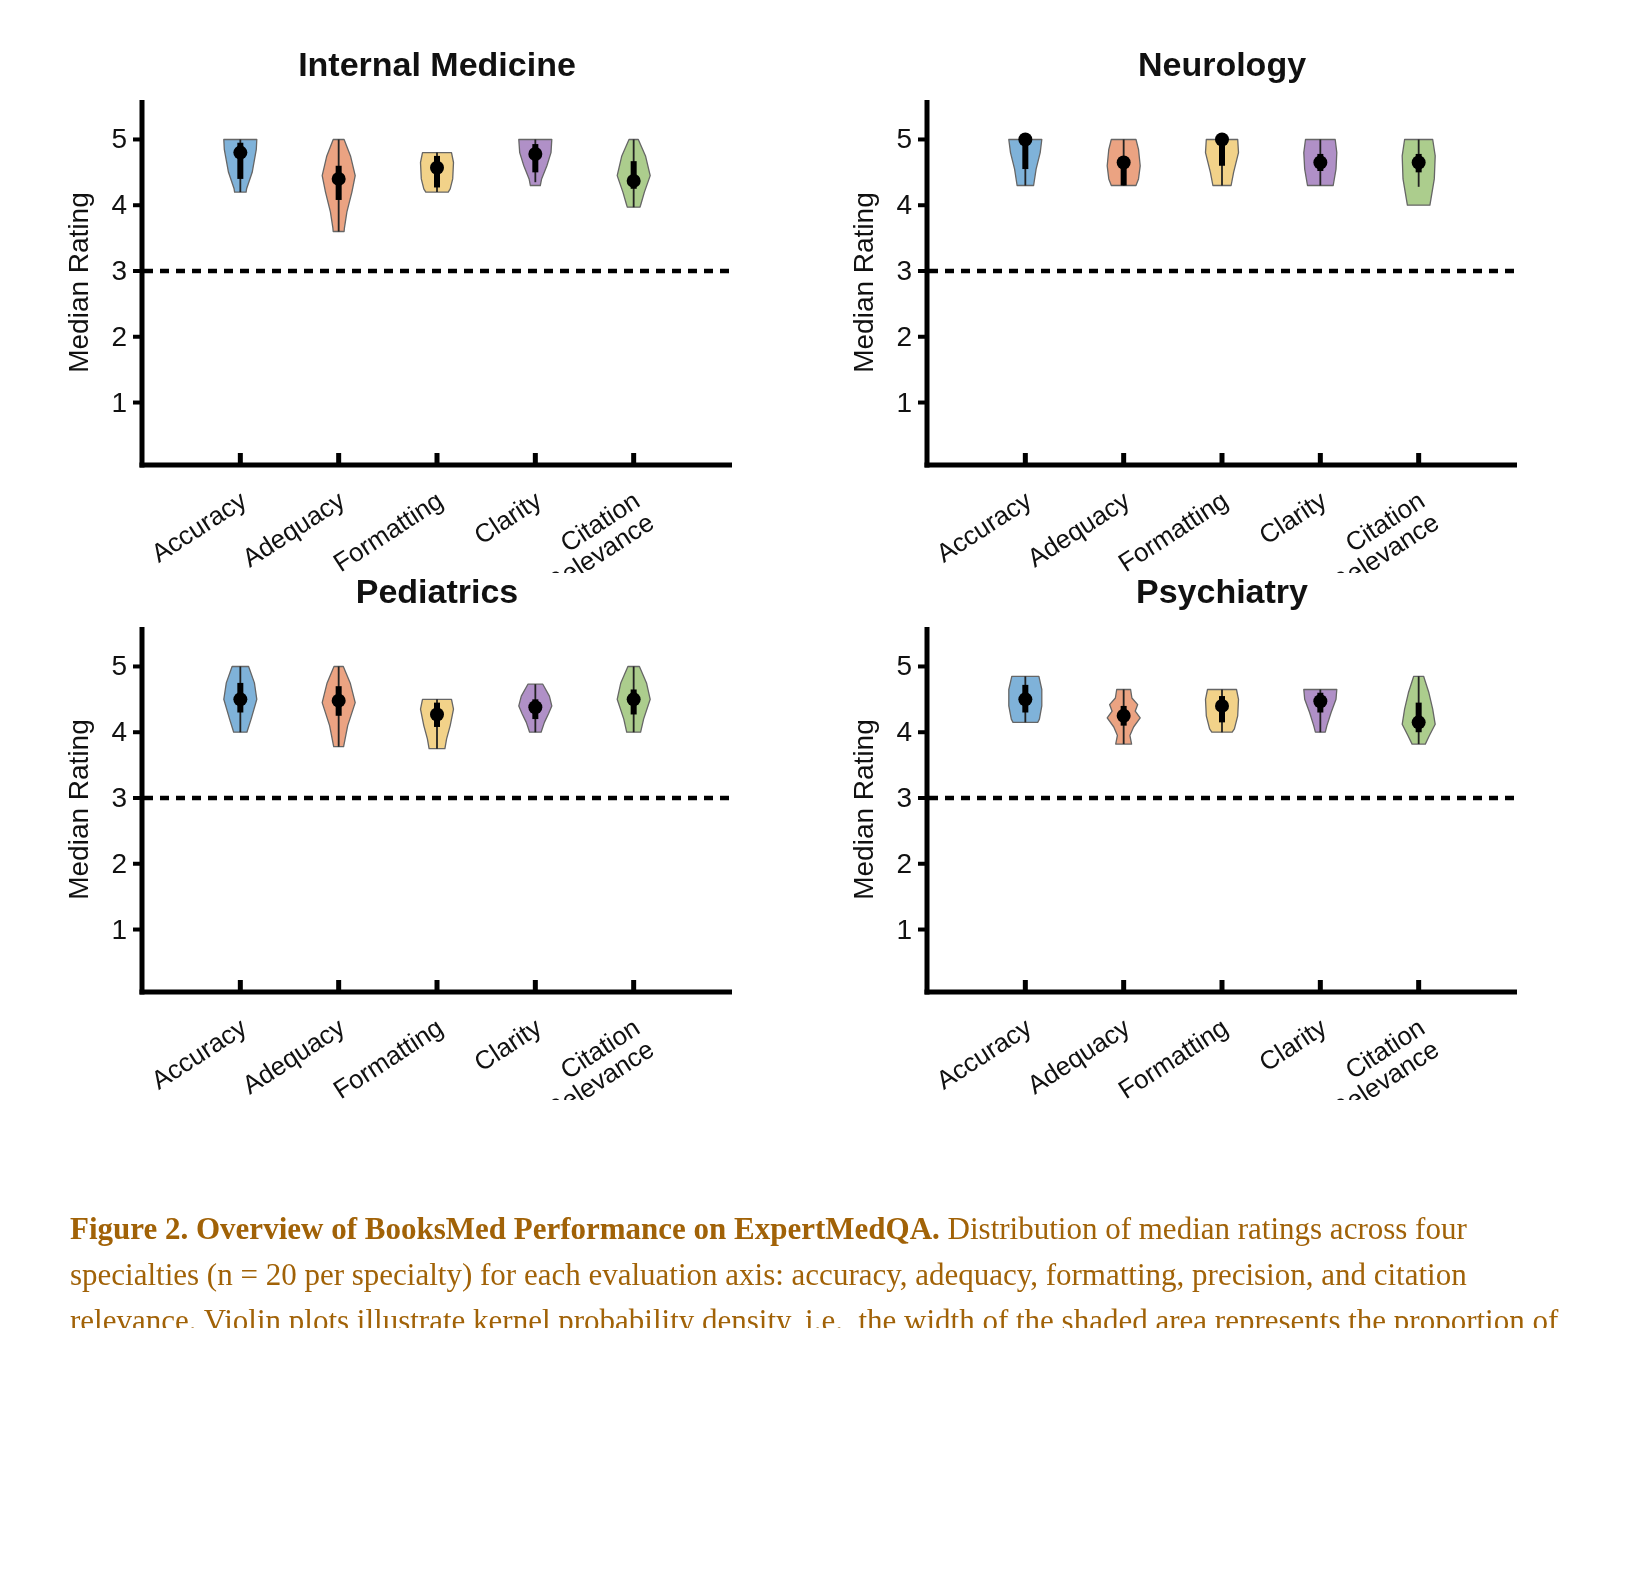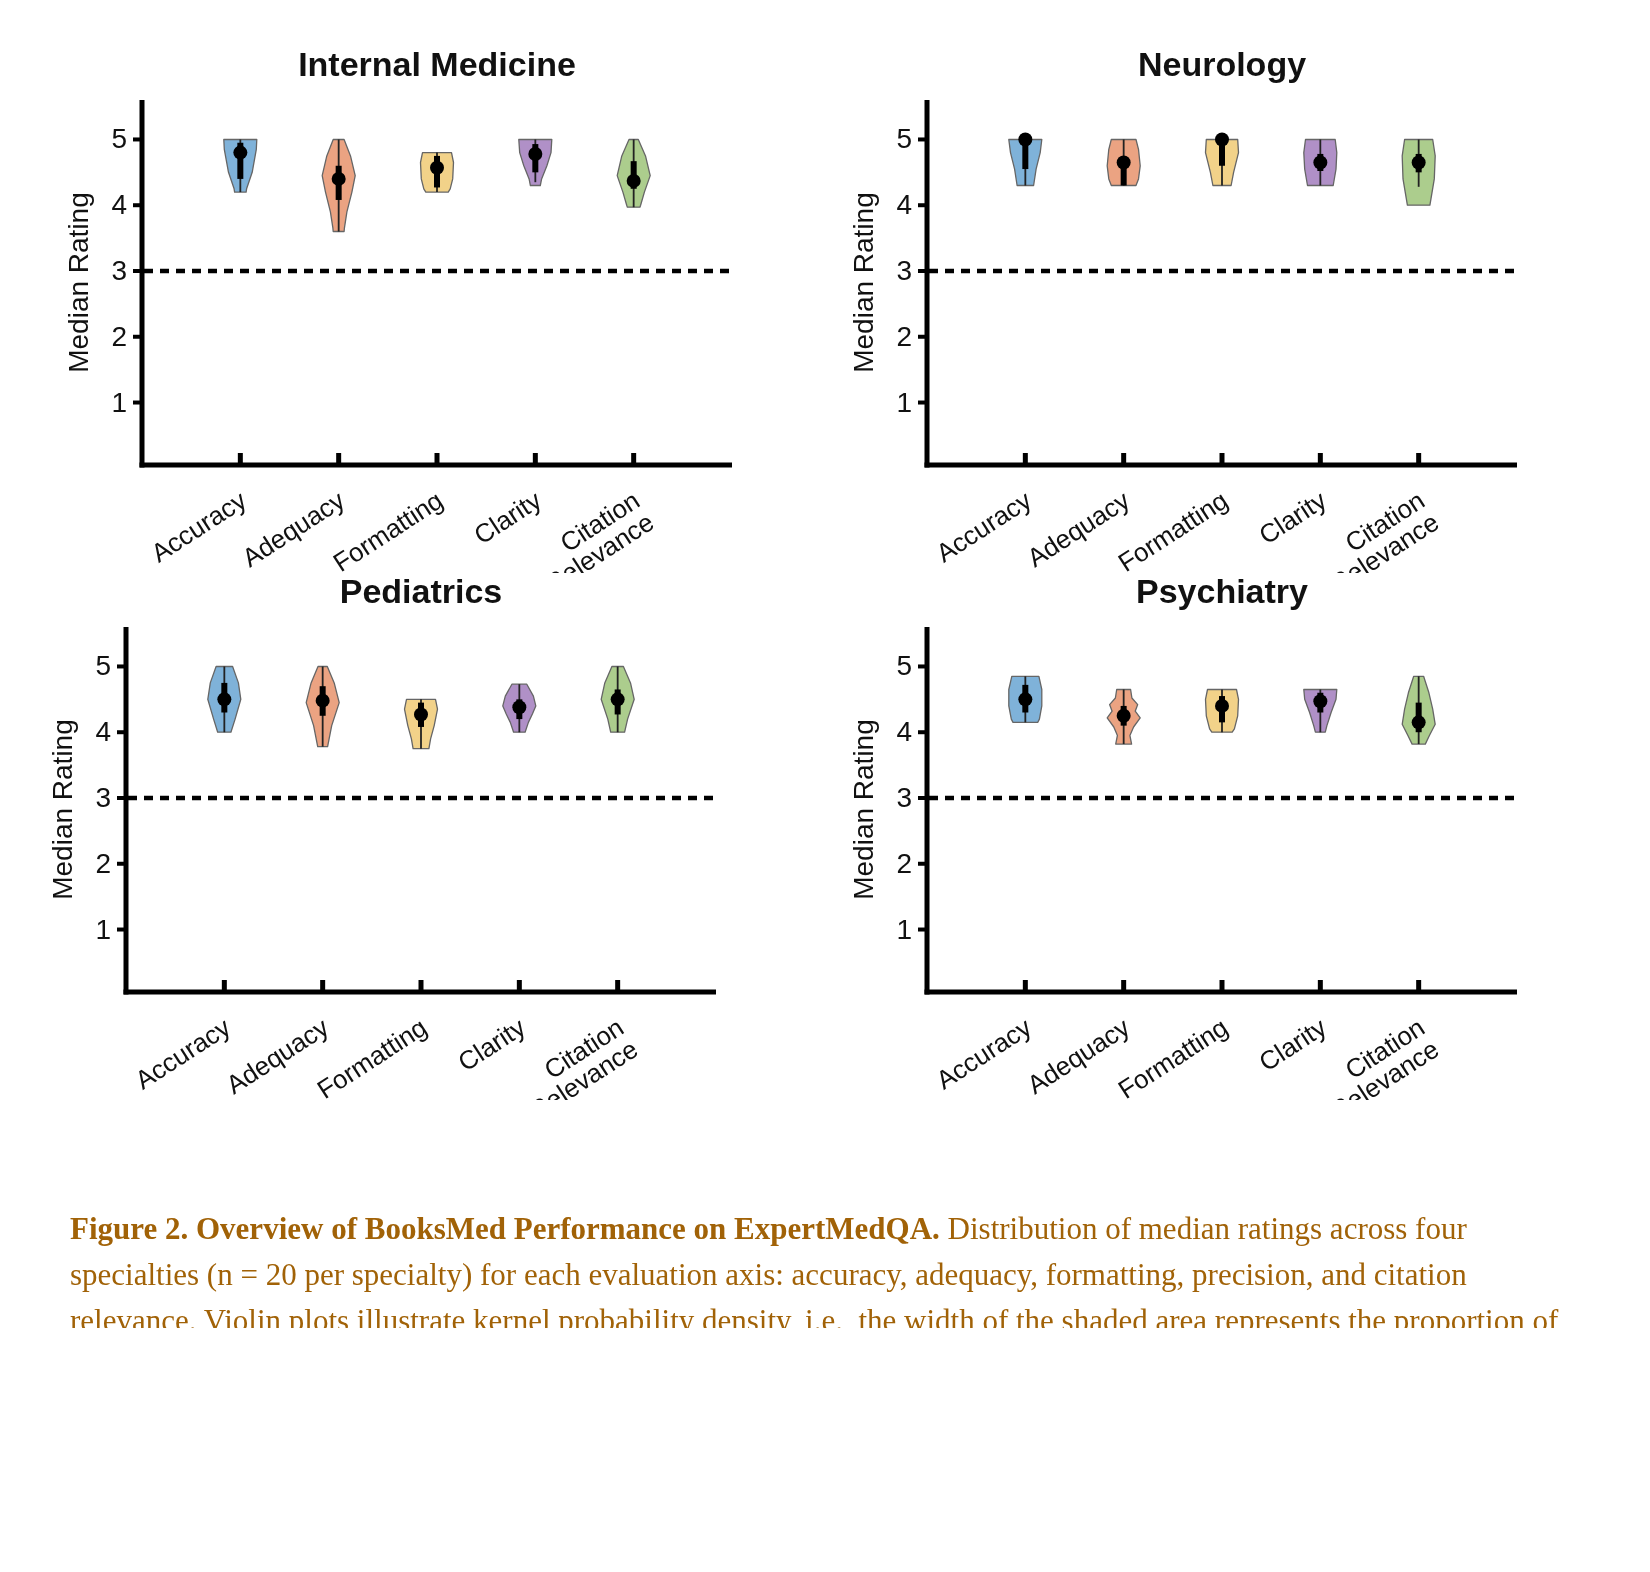--- a/index.html
+++ b/index.html
@@ -8,21 +8,21 @@
     width:1650px;
     height:1328px;
     background:#ffffff;
     font-family:"Liberation Sans", sans-serif;
     overflow:hidden;
   }
   .subplot{position:absolute;width:740px;height:535px;}
   .subplot svg{width:740px;height:535px;display:block;}
   #sp0{left:64px;top:38px;}
   #sp1{left:849px;top:38px;}
-  #sp2{left:48px;top:565px;}
+  #sp2{left:64px;top:565px;}
   #sp3{left:849px;top:565px;}
   .caption{
     position:absolute;
     left:70px;
     top:1175px;
     width:1495px;
     font-family:"Liberation Serif", serif;
     font-size:31px;
     line-height:46px;
     color:#a16207;

